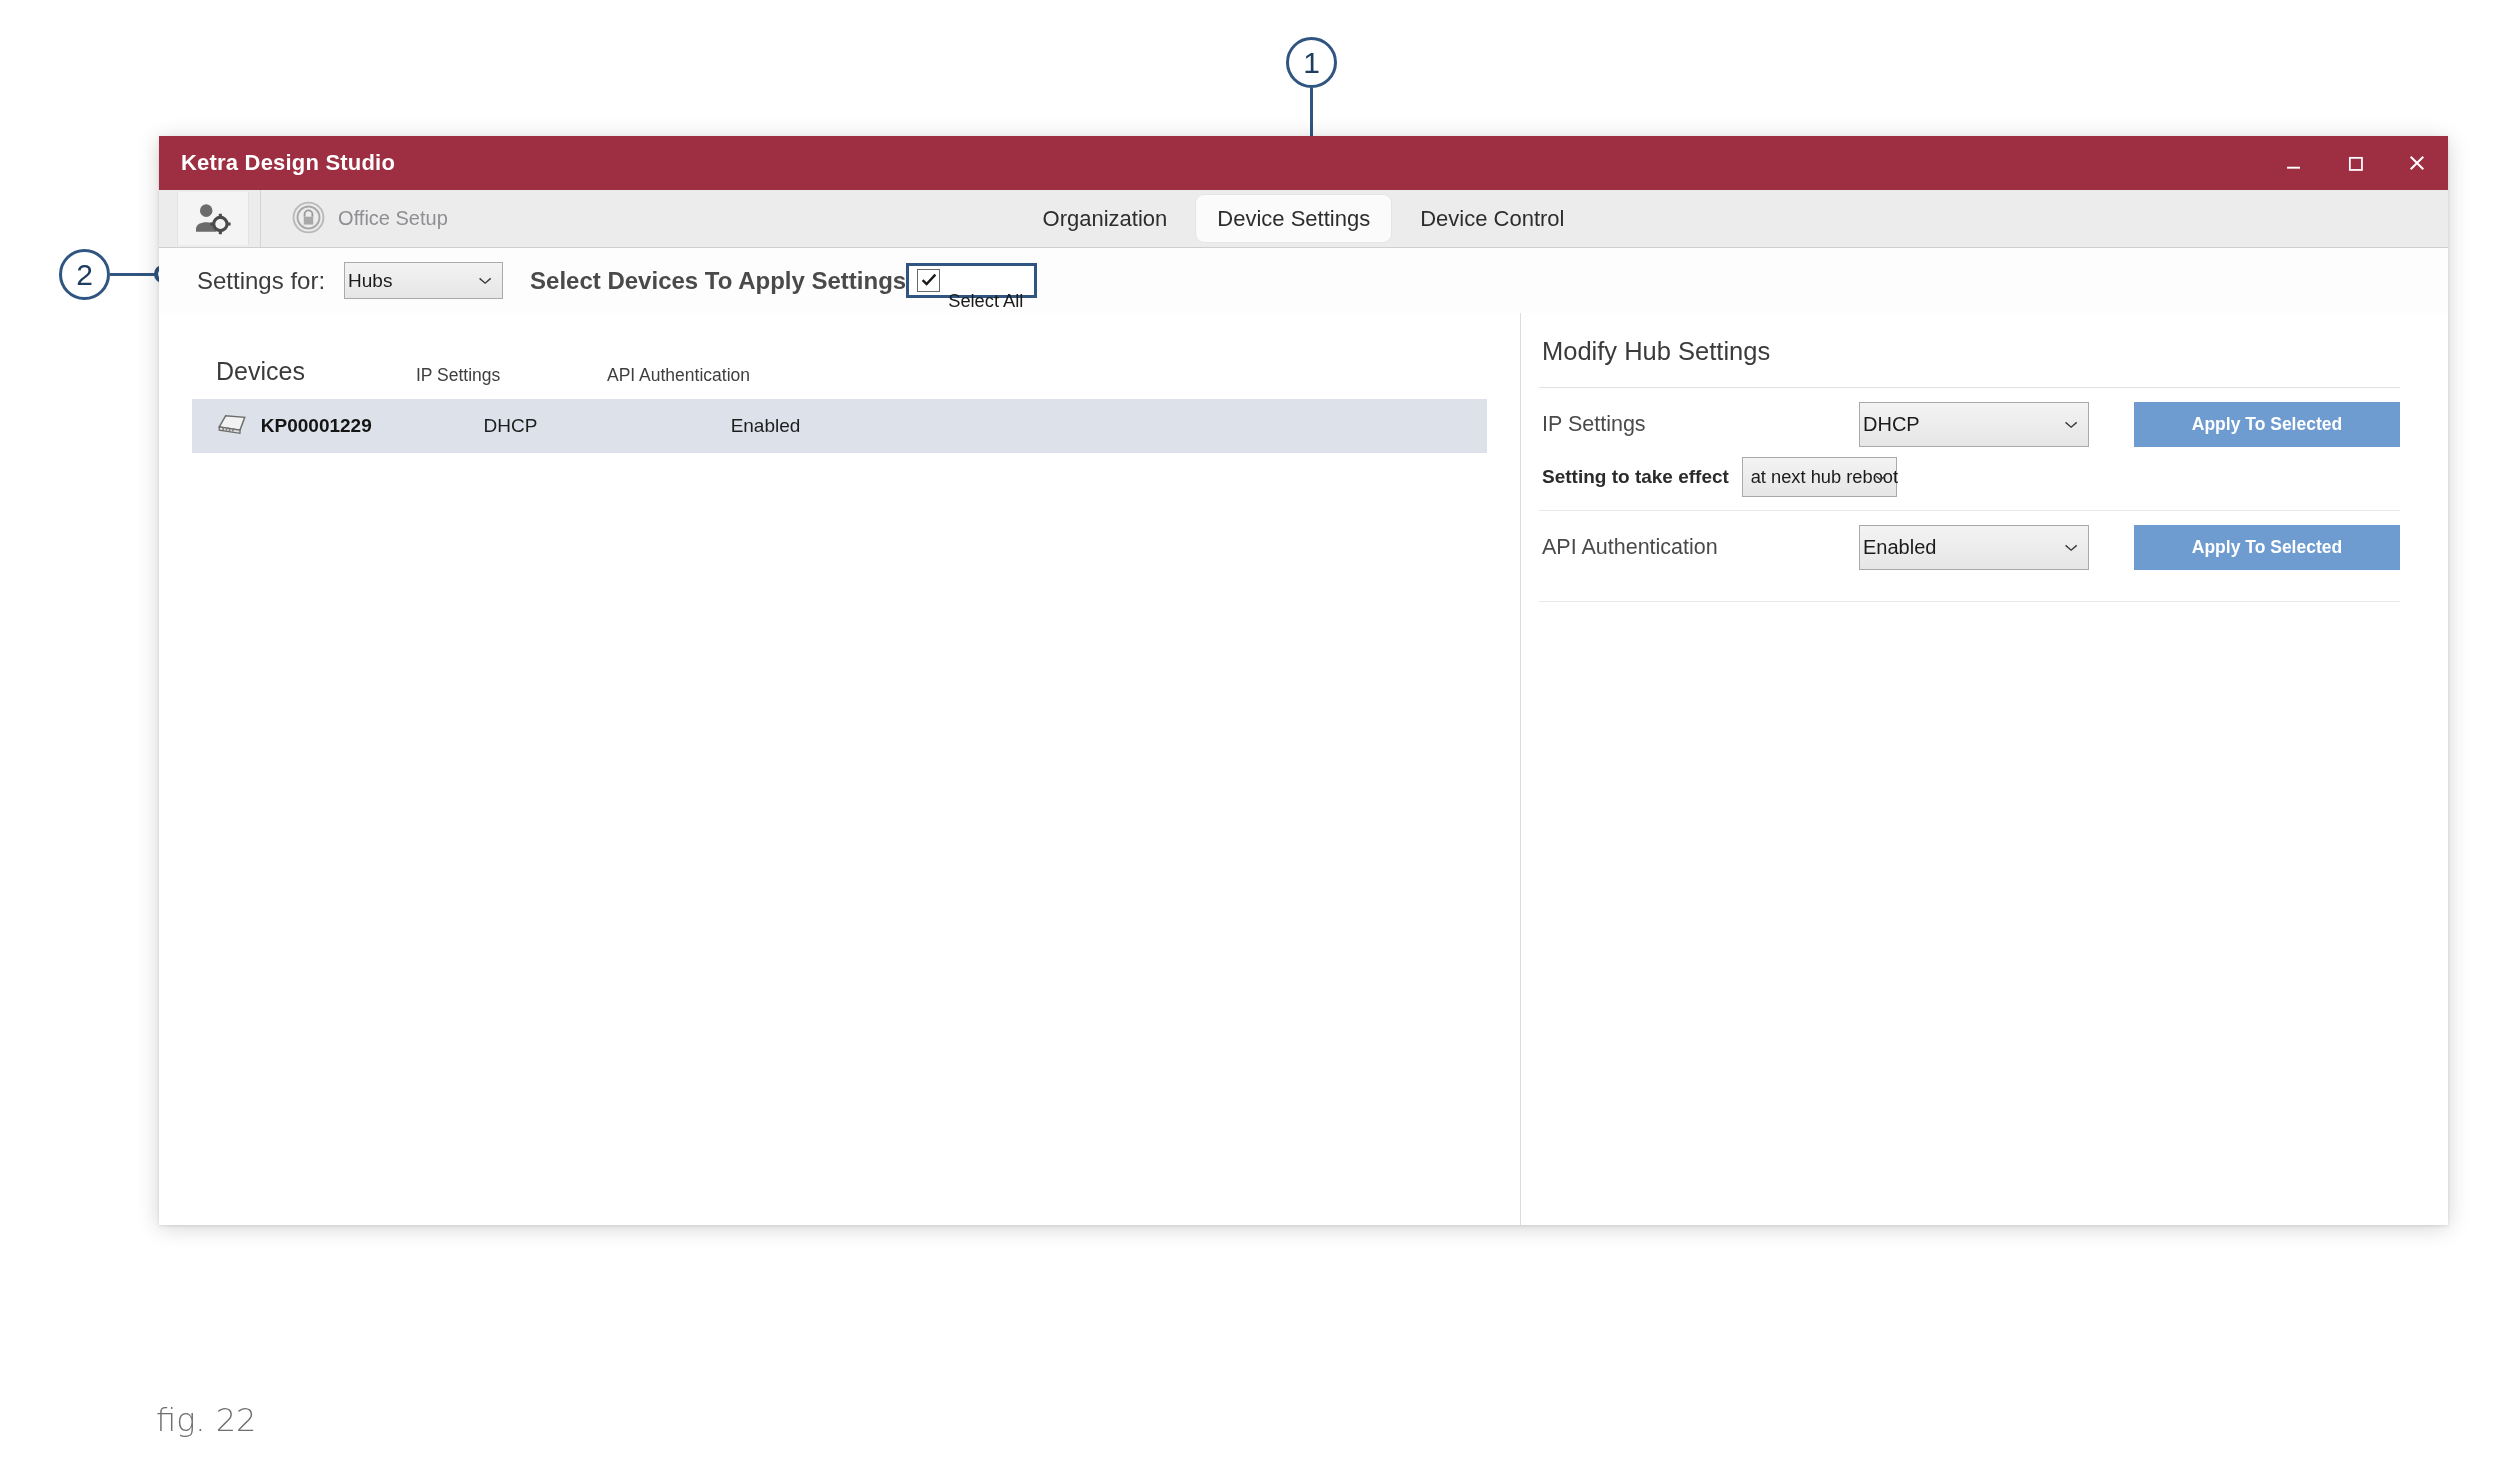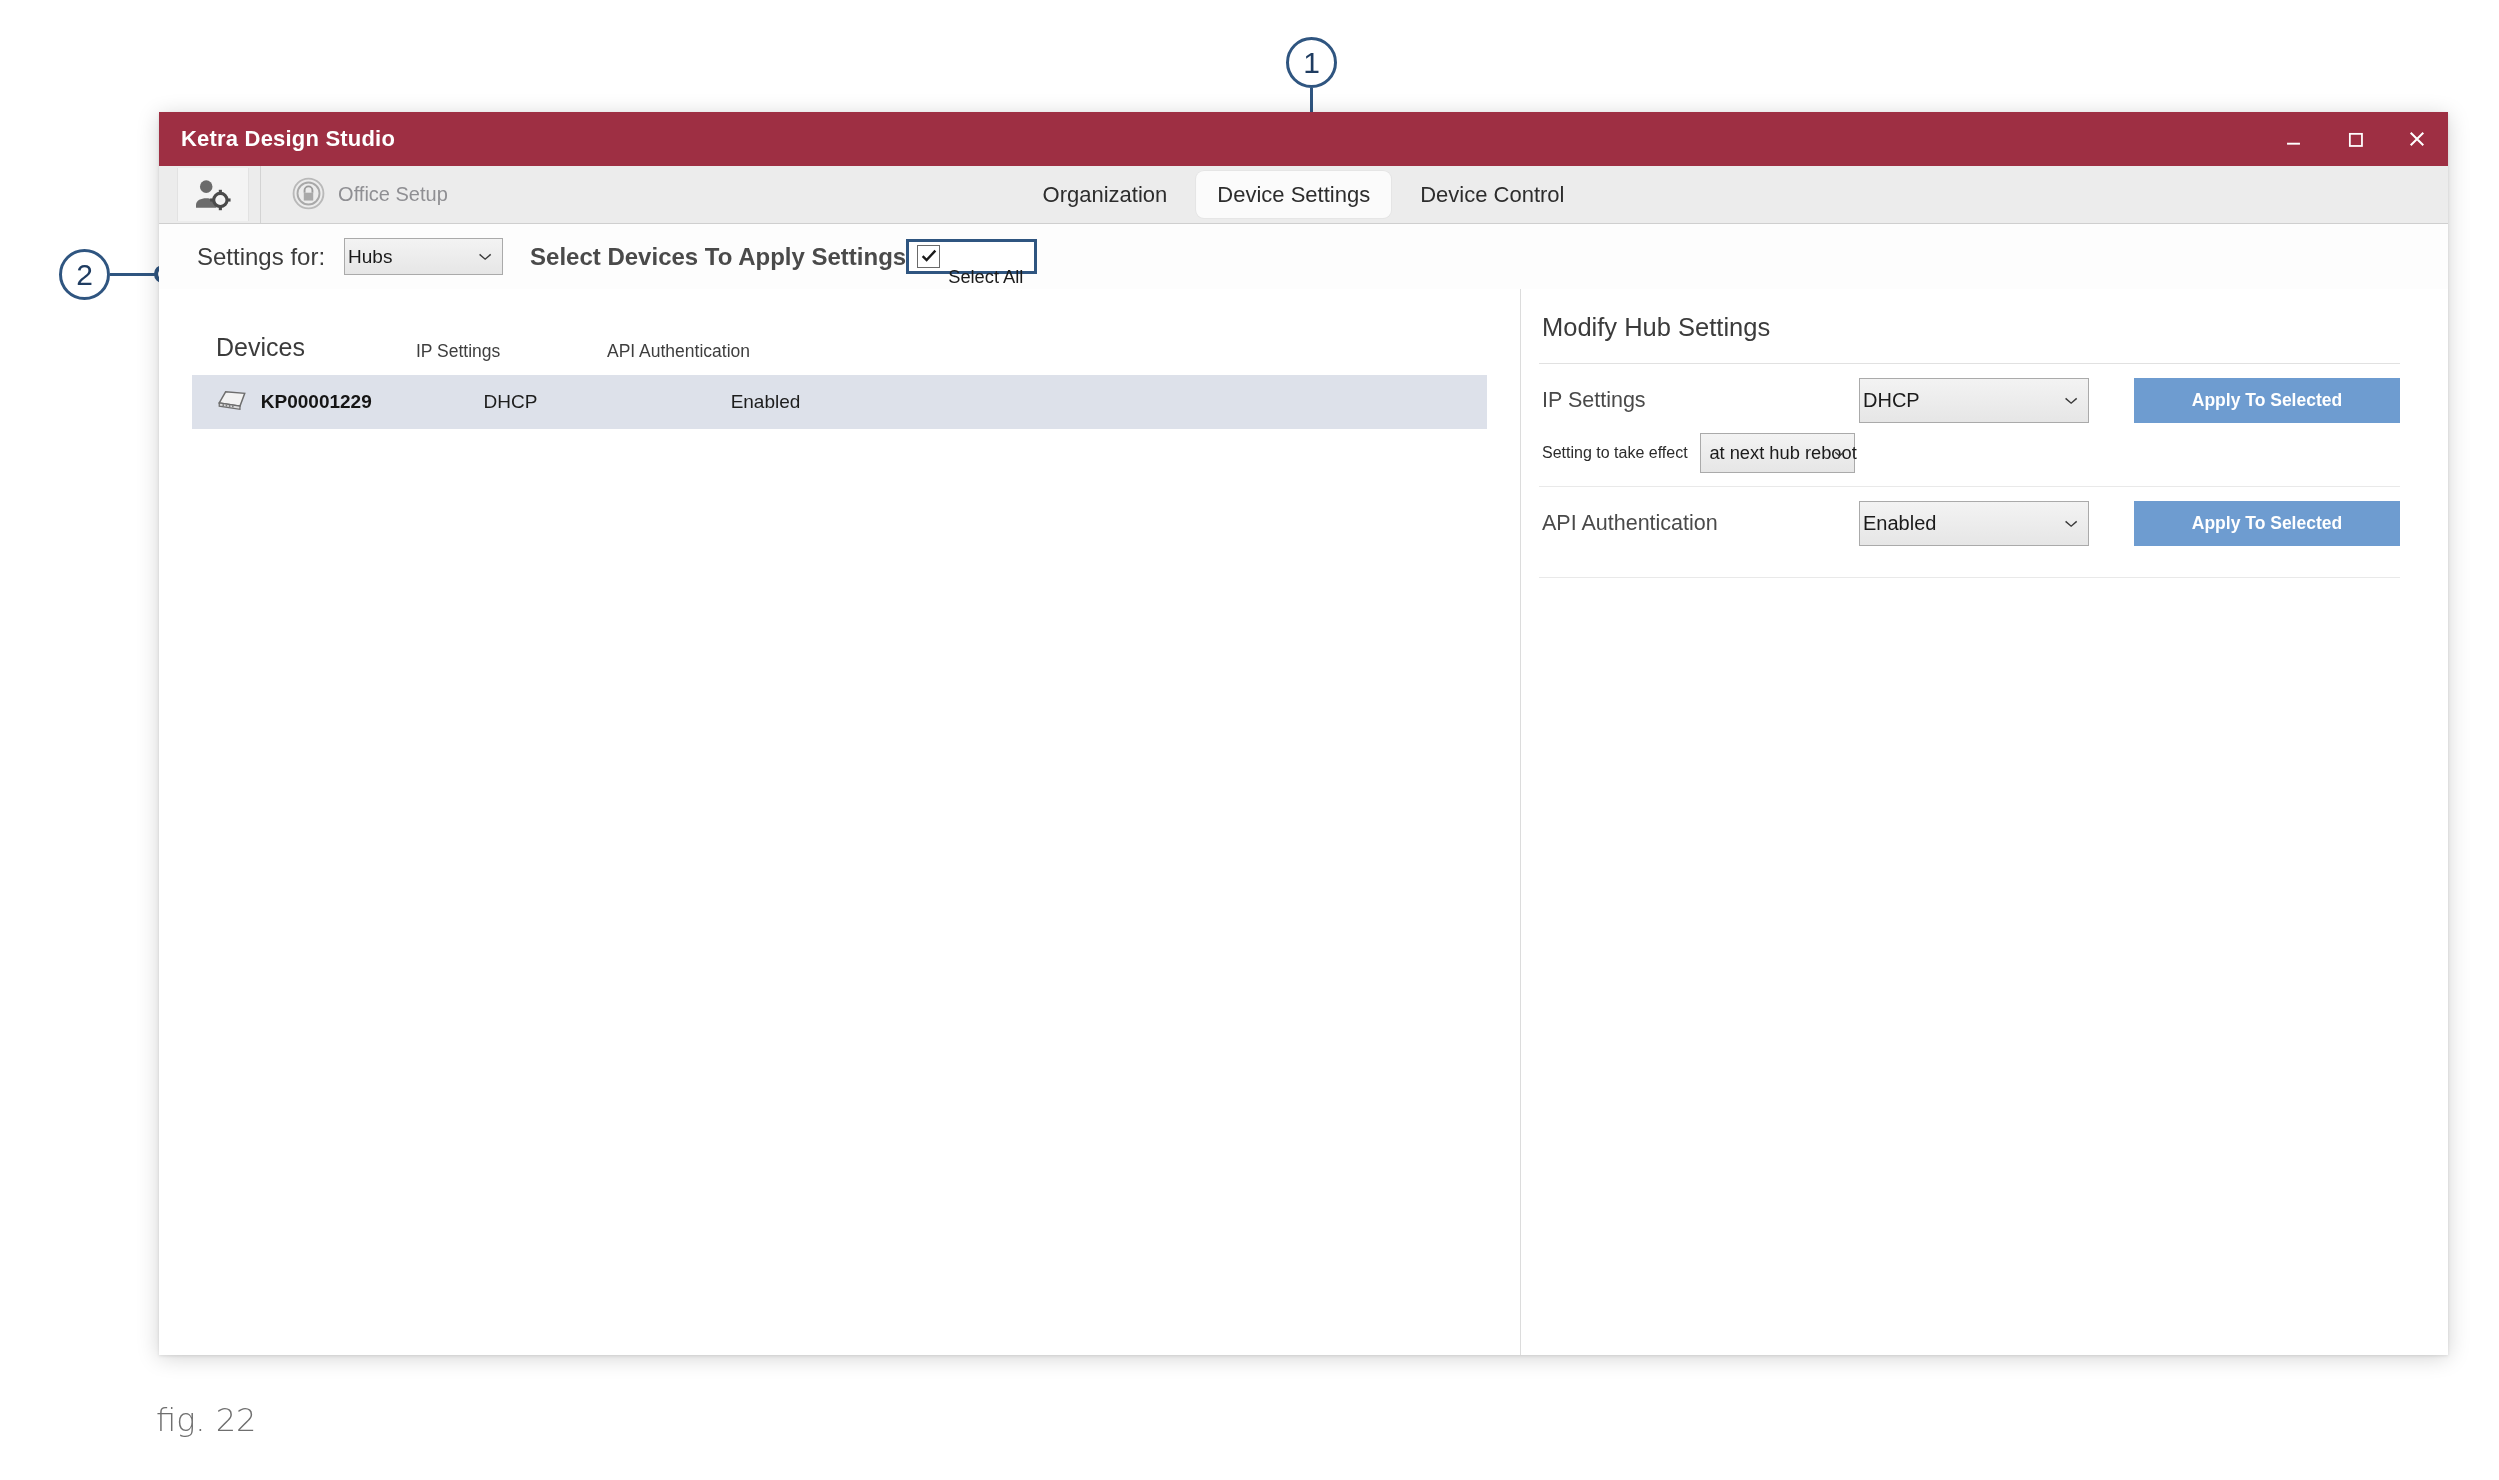--- a/index.html
+++ b/index.html
@@ -12,23 +12,23 @@
     background: #ffffff;
     font-family: "Liberation Sans", sans-serif;
     overflow: hidden;
     position: relative;
   }
 
   
   #app-window {
     position: absolute;
     left: 159px;
-    top: 112px;
+    top: 136px;
     width: 2289px;
-    height: 1243px;
+    height: 1089px;
     background: #ffffff;
     box-shadow: 0 3.2px 21px rgba(0,0,0,0.18), 0 0.8px 3.2px rgba(0,0,0,0.10);
   }
 
   
   #title-bar {
     position: absolute;
     left: 0; top: 0;
     width: 100%;
     height: 54px;
@@ -313,22 +313,22 @@
     white-space: nowrap;
   }
   #effect-row {
     display: flex;
     align-items: center;
     padding-left: 21px;
     height: 49px;
     margin-top: -8px;
   }
   #effect-label {
-    font-size: 16px;
-    font-weight: normal;
+    font-size: 19px;
+    font-weight: bold;
     color: #2b2b2b;
     white-space: nowrap;
   }
   #effect-select {
     margin-left: 12.8px;
     width: 155px;
     height: 40px;
   }
   #effect-select .sel-text { font-size: 18.3px; padding-left: 8px; }
   #modify-rule-2 {

